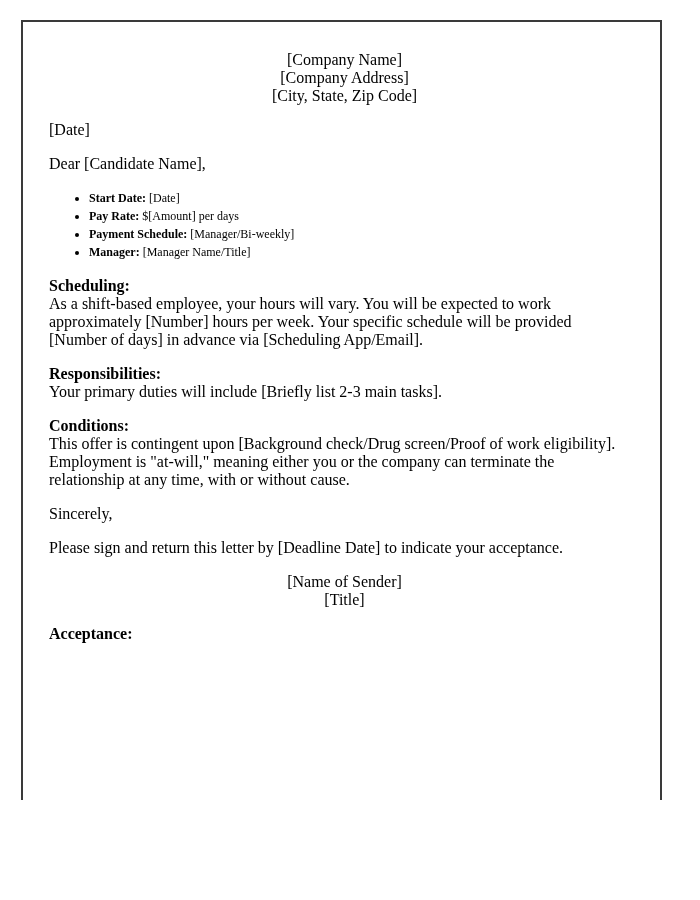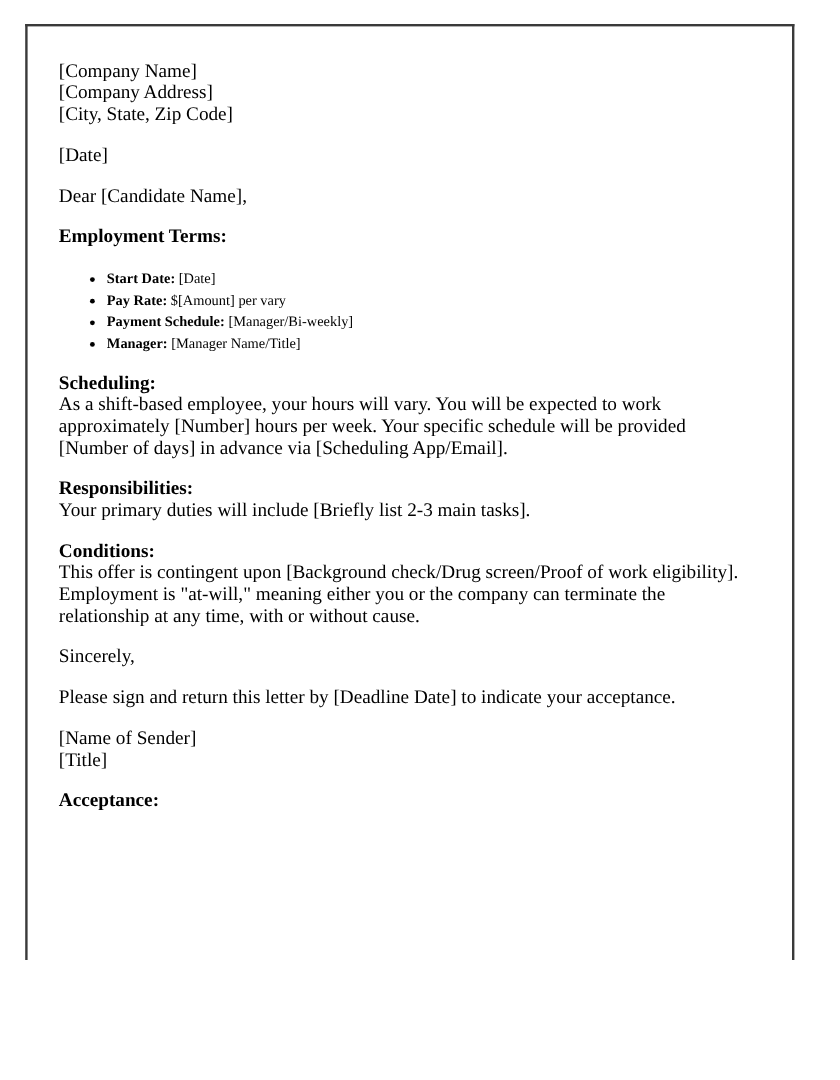--- a/index.html
+++ b/index.html
@@ -37,20 +37,21 @@
   .page ul {
     padding-left: 40px;
     list-style-type: disc;
   }
   .page li {
     font-size: 12px;
     line-height: 18px;
   }
   .pre {
     white-space: pre-line;
+    text-align: center;
   }
   .heading {
     font-weight: bold;
     display: block;
   }
   strong { font-weight: bold; }
 </style>
 </head>
 <body>
 
@@ -59,25 +60,24 @@
   <p class="pre">[Company Name]
 [Company Address]
 [City, State, Zip Code]</p>
 
   <p>[Date]</p>
 
 
   <p>Dear [Candidate Name],</p>
 
 
-  <p><strong>Employment Terms:</strong></p>
 
   <ul>
     <li><strong>Start Date:</strong><span> [Date]</span></li>
-    <li><strong>Pay Rate:</strong><span> $[Amount] per vary</span></li>
+    <li><strong>Pay Rate:</strong><span> $[Amount] per days</span></li>
     <li><strong>Payment Schedule:</strong><span> [Manager/Bi-weekly]</span></li>
     <li><strong>Manager:</strong><span> [Manager Name/Title]</span></li>
   </ul>
 
   <p>
     <strong class="heading">Scheduling:</strong><span class="pre">As a shift-based employee, your hours will vary. You will be expected to work
 approximately [Number] hours per week. Your specific schedule will be provided
 [Number of days] in advance via [Scheduling App/Email].</span>
   </p>
 

